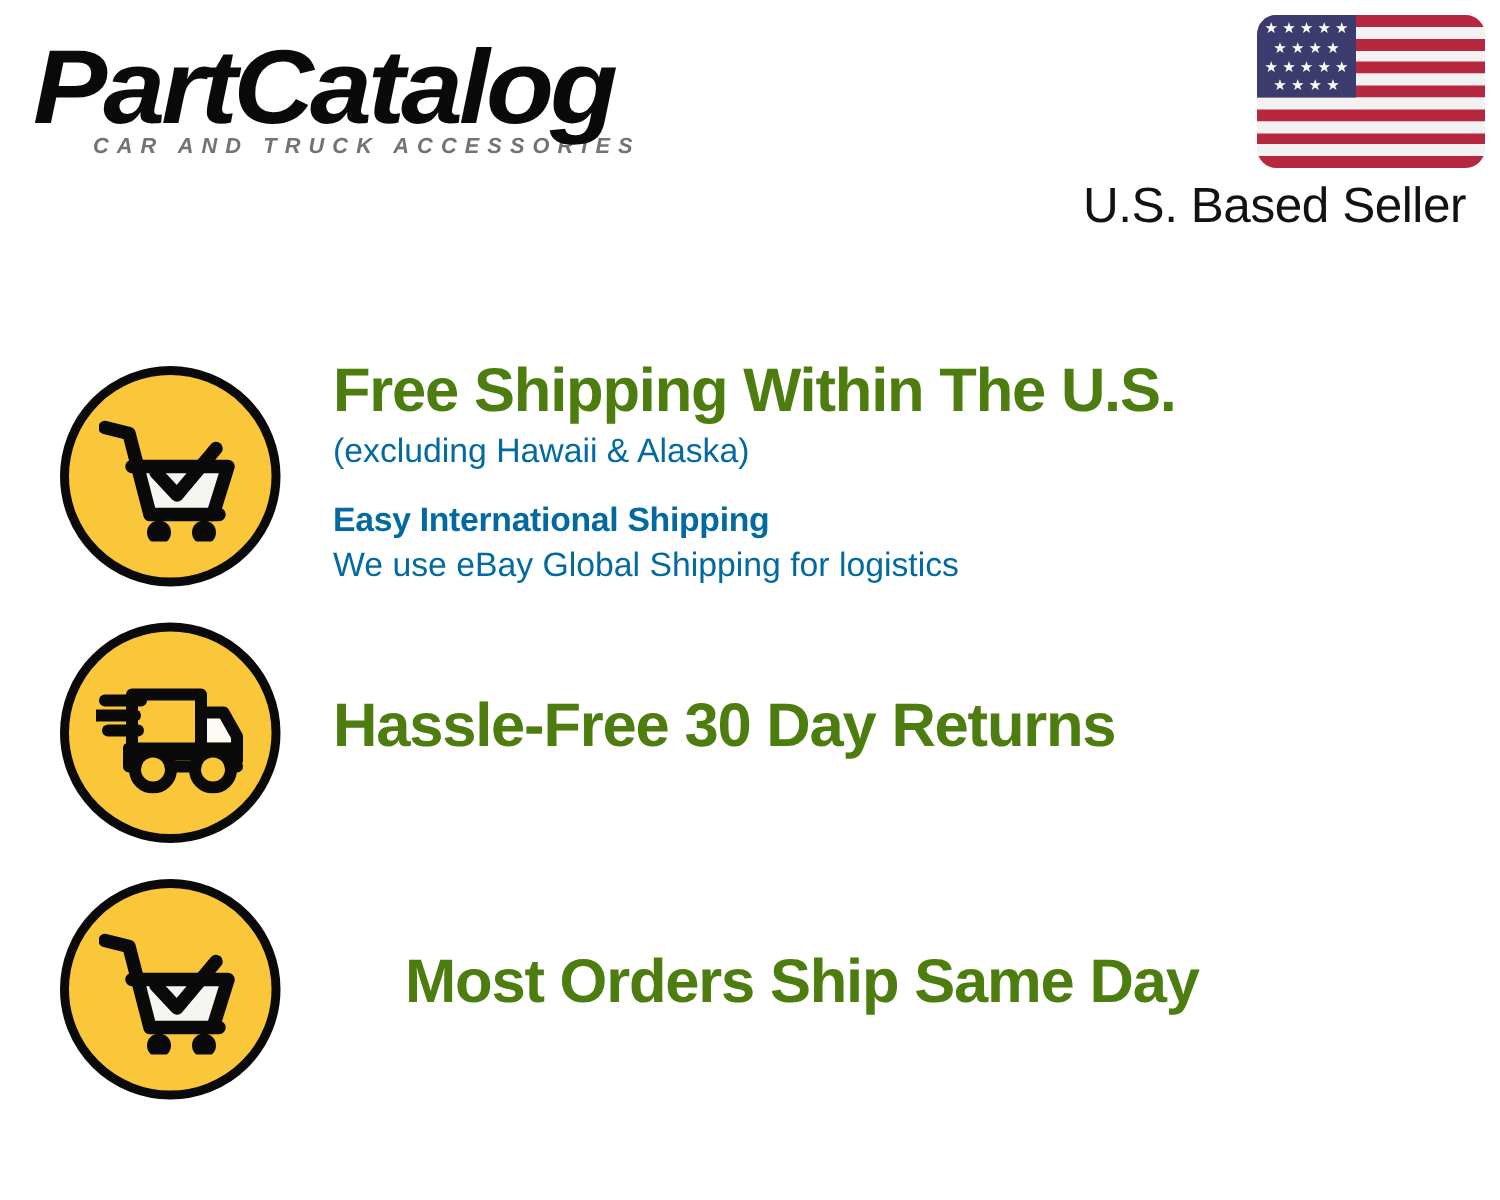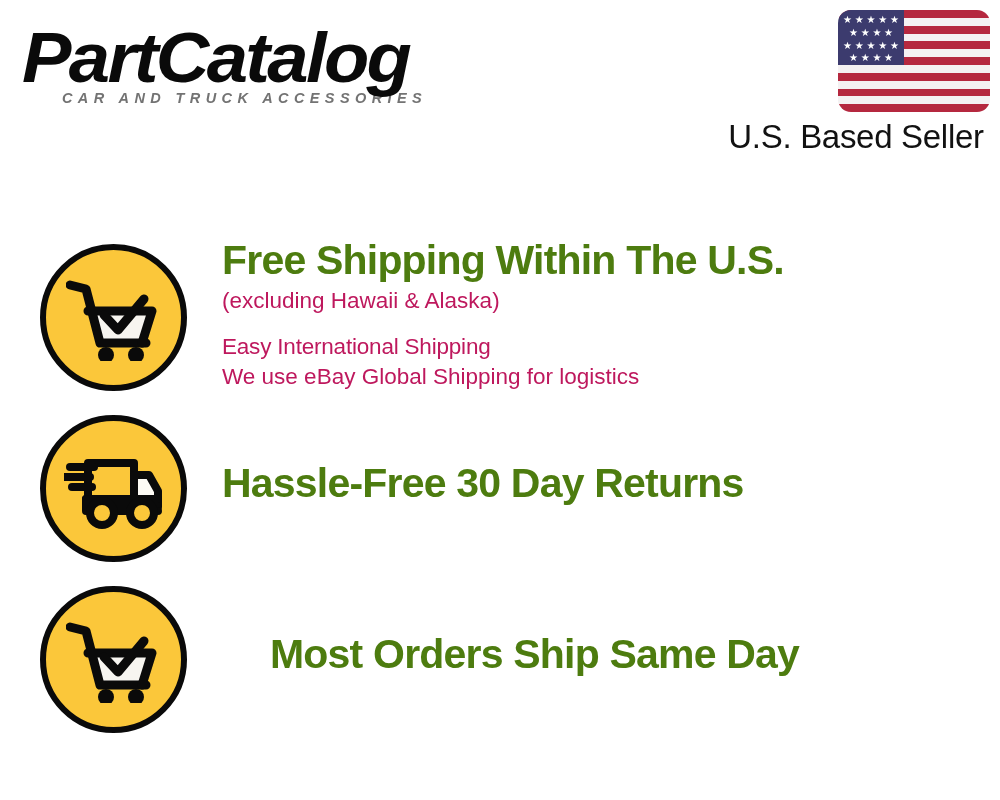--- a/index.html
+++ b/index.html
@@ -91,21 +91,21 @@
     line-height: 10px;
     letter-spacing: 0px;
   }
   .star-row.offset { padding-left: 0px; }
 
   #seller-label {
     position: absolute;
     left: 722px;
     top: 118px;
     width: 268px;
-    text-align: center;
+    text-align: left;
     font-size: 33px;
     font-weight: normal;
     letter-spacing: -0.3px;
     color: #121212;
     white-space: nowrap;
   }
 
   
   #features {
     position: absolute;
@@ -145,25 +145,25 @@
     font-weight: bold;
     letter-spacing: -0.8px;
     line-height: 48px;
     color: #4d7c0f;
     white-space: nowrap;
   }
   .feature-sub {
     font-size: 22.5px;
     font-weight: normal;
     line-height: 30px;
-    color: #be185d;
+    color: #0369a1;
     white-space: nowrap;
   }
   .feature-sub.bold {
-    font-weight: normal;
+    font-weight: bold;
     letter-spacing: -0.2px;
   }
   .row-1 .feature-text { top: 4px; }
   .row-1 .sub-1 { margin-top: 2px; }
   .row-1 .sub-2 { margin-top: 16px; }
   .row-1 .sub-3 { margin-top: 0px; }
 
   .row-2 .feature-text { top: 56px; }
   .row-3 .feature-text { top: 56px; margin-left: 48px; }
 </style>

